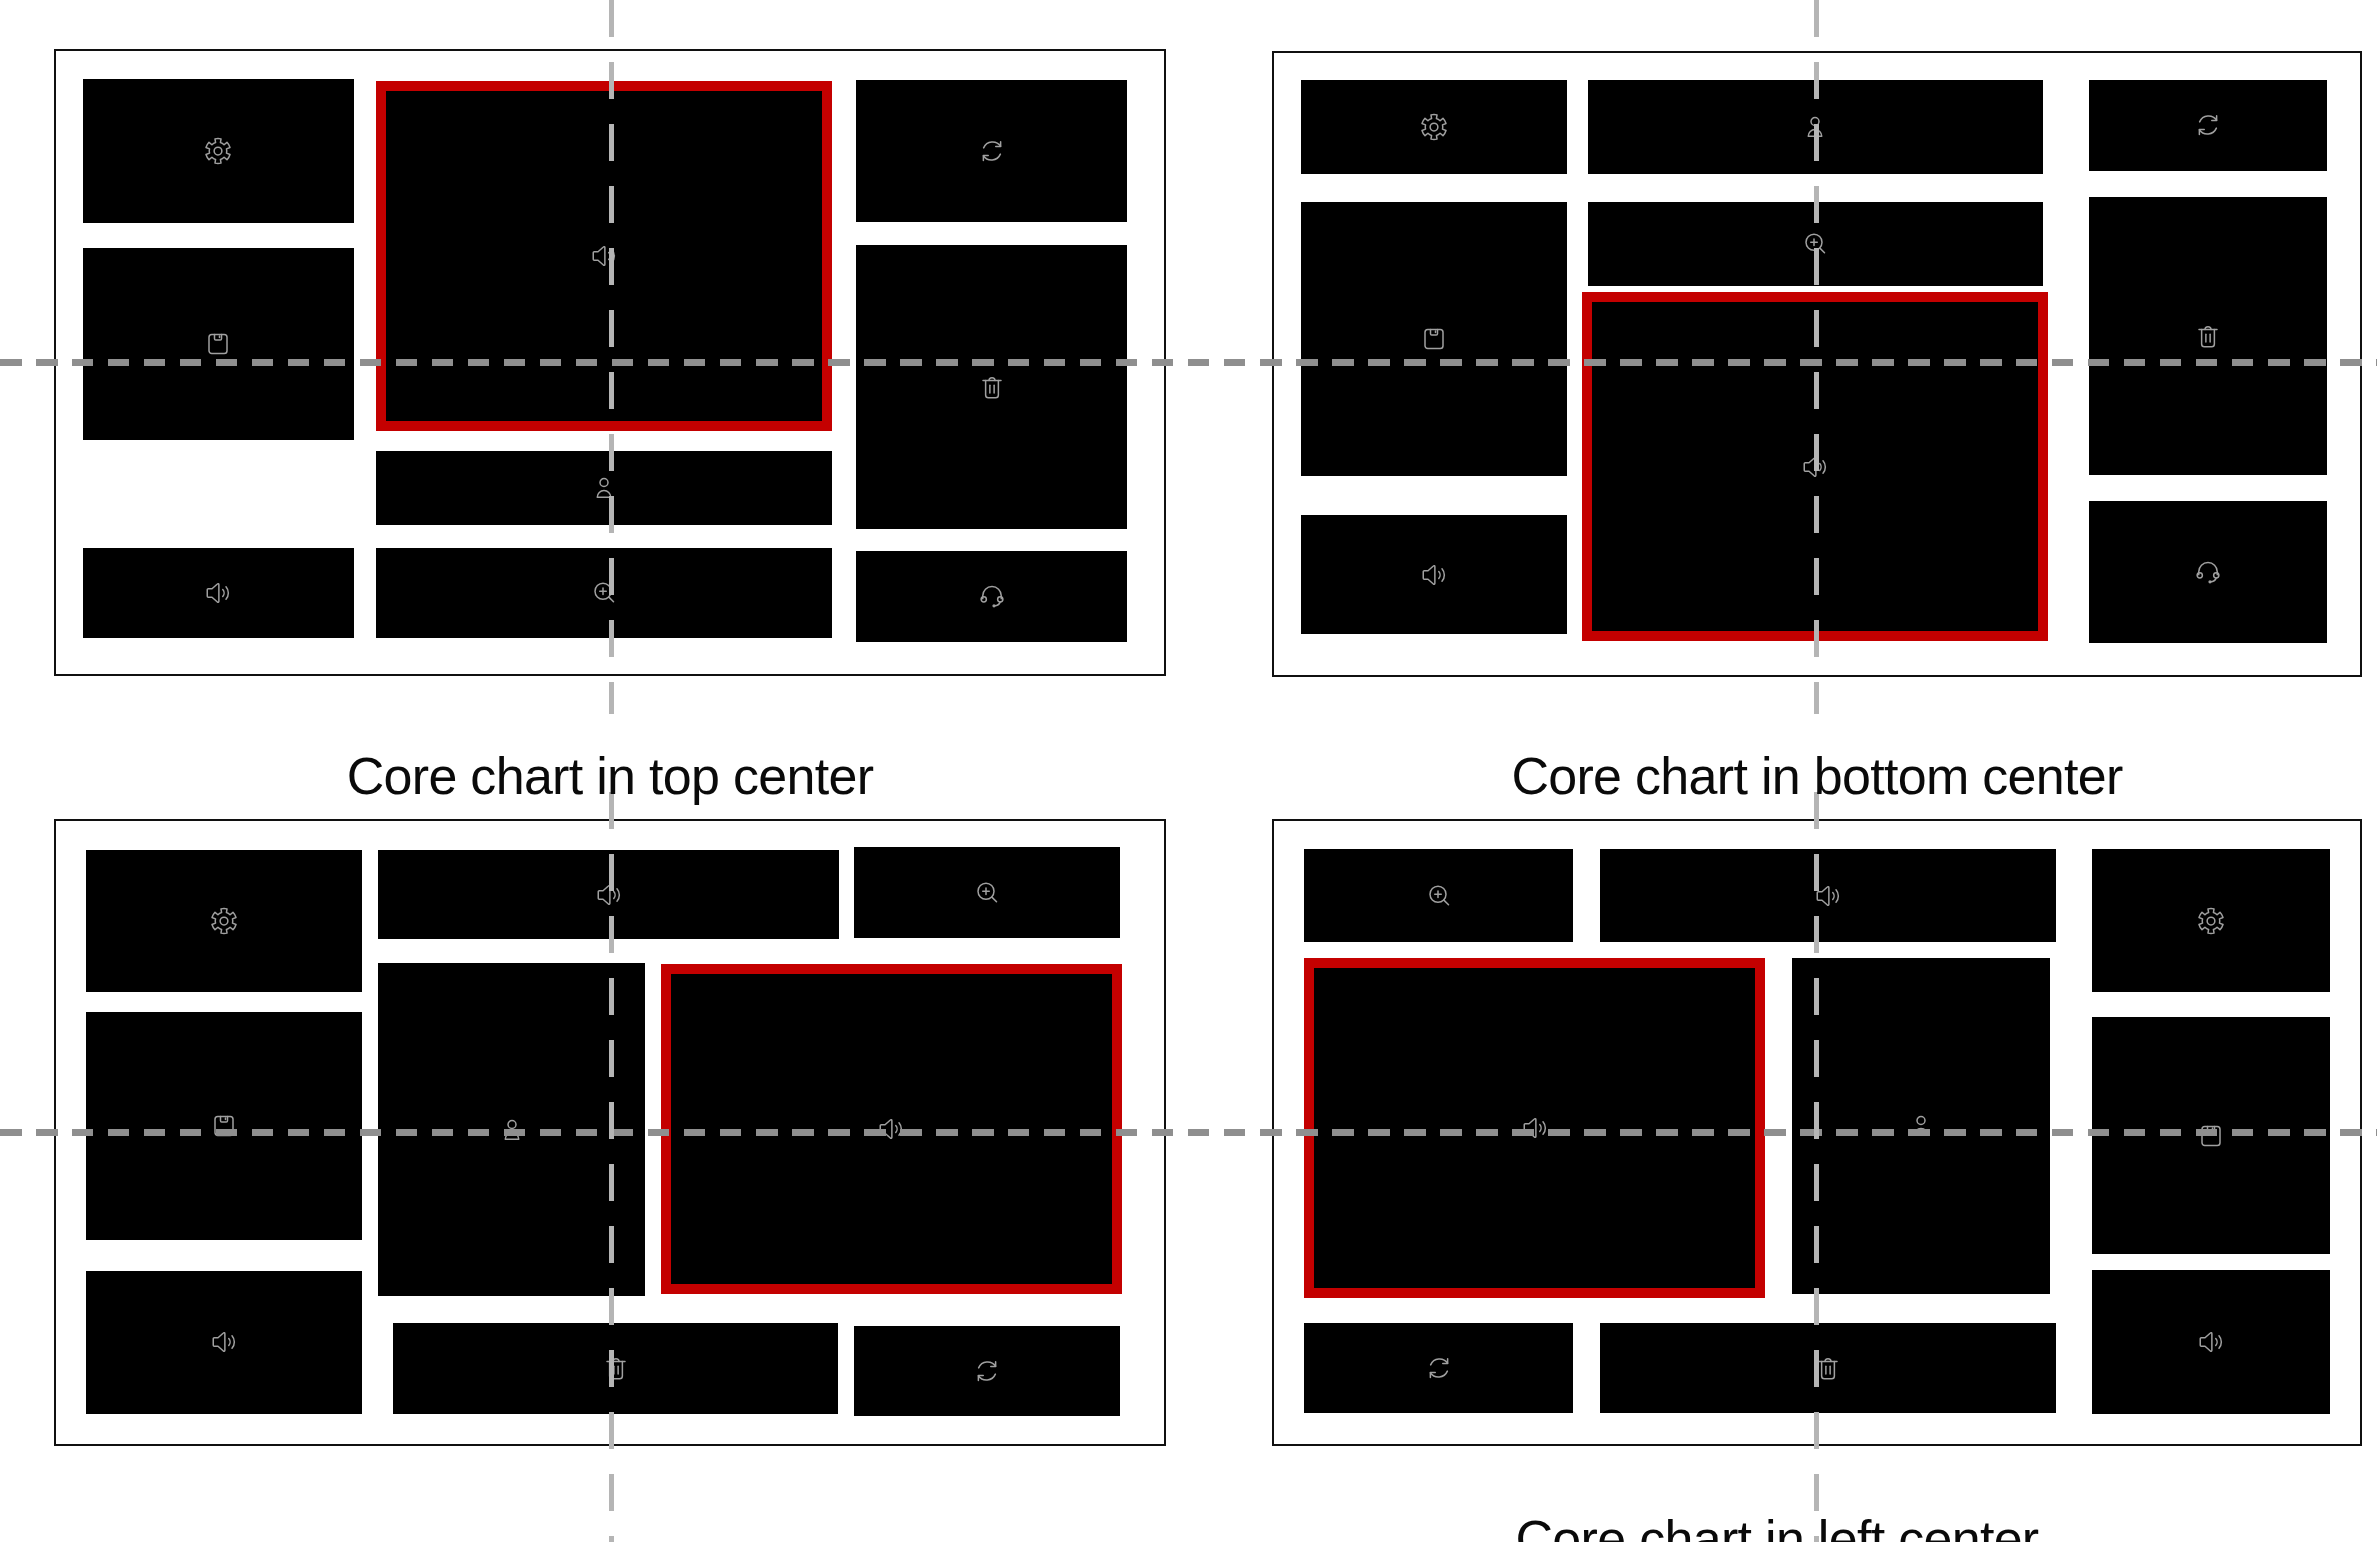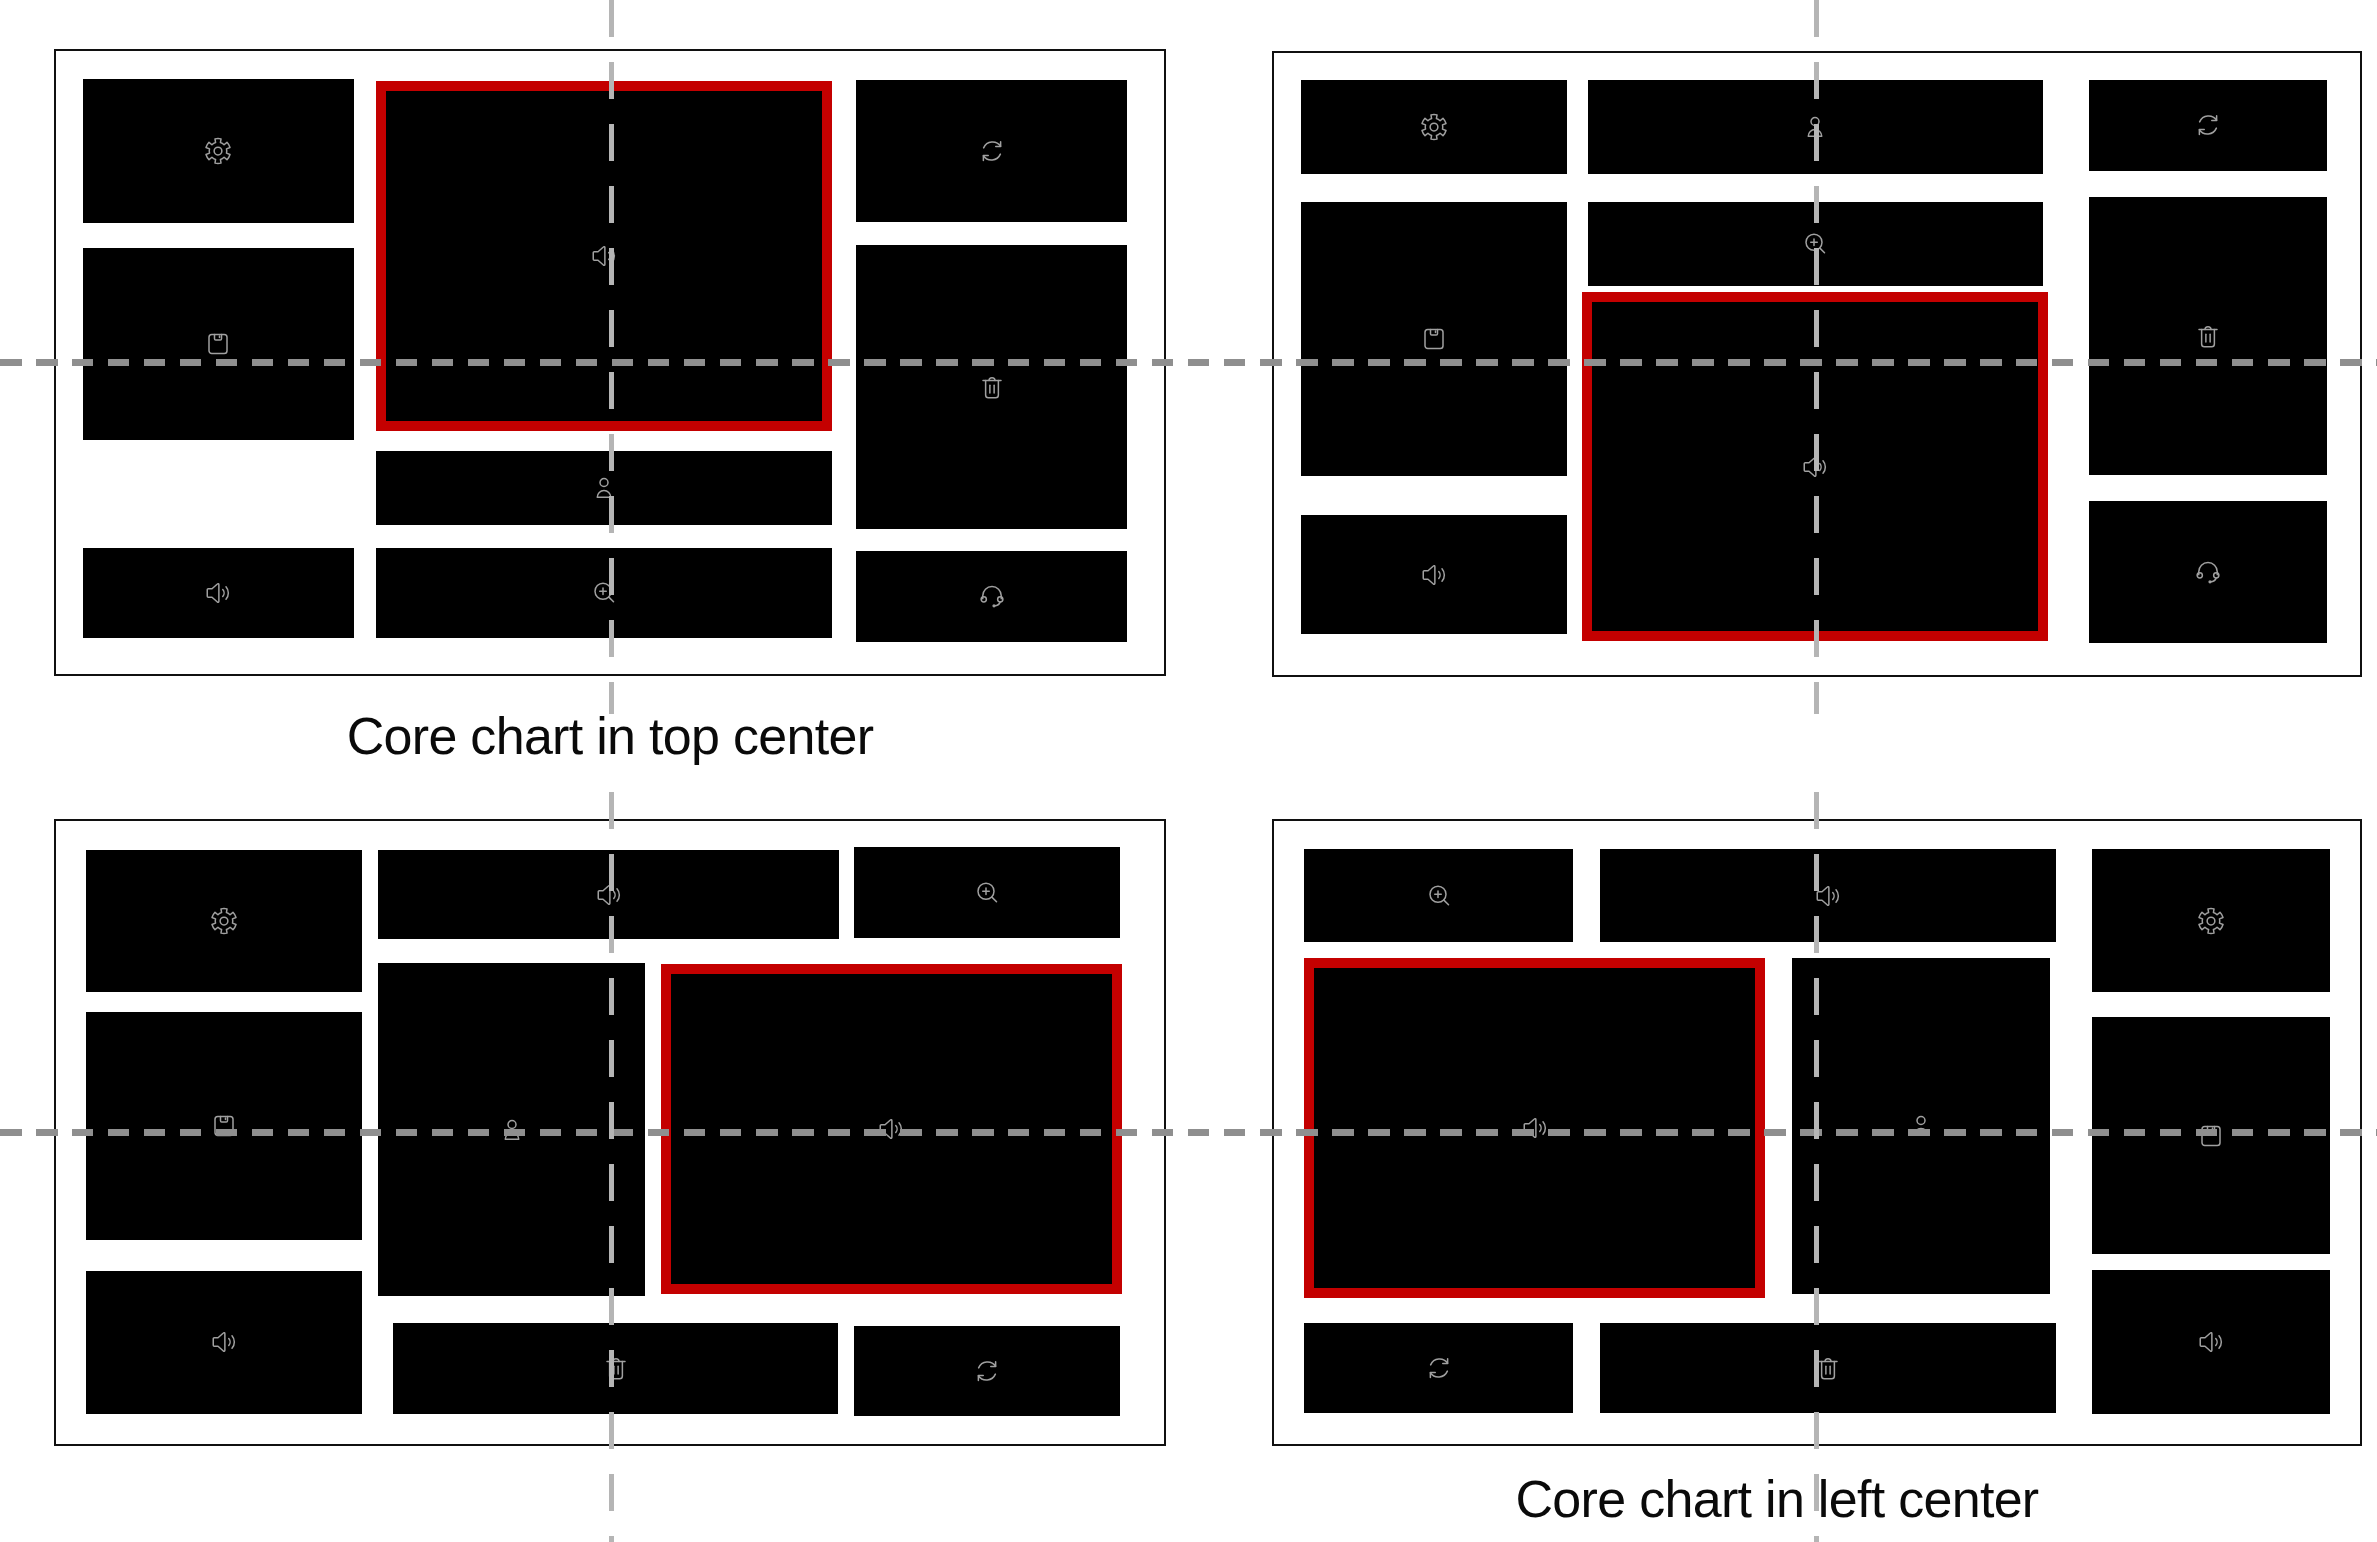--- a/index.html
+++ b/index.html
@@ -22,20 +22,21 @@
   .tile.core{border:10.4px solid var(--red,#c40000);}
   .ticon{
     width:30px;height:30px;flex:0 0 auto;
     stroke:var(--icon,#a0a0a0);fill:none;
     stroke-width:1.2;stroke-linecap:round;stroke-linejoin:round;
   }
   .caption{
     position:absolute;z-index:7;text-align:center;
     font-size:52px;line-height:1.08;color:var(--cap,#0a0a0a);
     letter-spacing:-0.7px;
+    margin-top:40px;
   }
   .hline{position:absolute;height:7.2px;z-index:6;
     background:repeating-linear-gradient(90deg,var(--ch,#8f8f8f) 0 21.5px,transparent 21.5px 36px);}
   .vline{position:absolute;width:4.6px;z-index:6;
     background:repeating-linear-gradient(180deg,var(--cv,#b5b5b5) 0 37px,transparent 37px 62px);}
 
   
   .f1{left:54px;top:49px;width:1112px;height:627px;}
   .f2{left:1272px;top:51px;width:1090px;height:626px;}
   .f3{left:54px;top:819px;width:1112px;height:627px;}
@@ -330,20 +331,21 @@
         </svg>
       </div>
       <div class="tile t9">
         <svg class="ticon" viewBox="0 0 24 24">
           <use href="#i-speaker"></use>
         </svg>
       </div>
     </div>
 
   <div class="caption c1">Core chart in top center</div>
+  <div class="caption c2">Core chart in bottom center</div>
   <div class="caption c4">Core chart in left center</div>
 
   <div class="hline" id="h1"></div>
   <div class="hline" id="h2"></div>
   <div class="vline" id="v1"></div>
   <div class="vline" id="v2"></div>
   <div class="vline" id="v3"></div>
   <div class="vline" id="v4"></div>
 
 </div>

